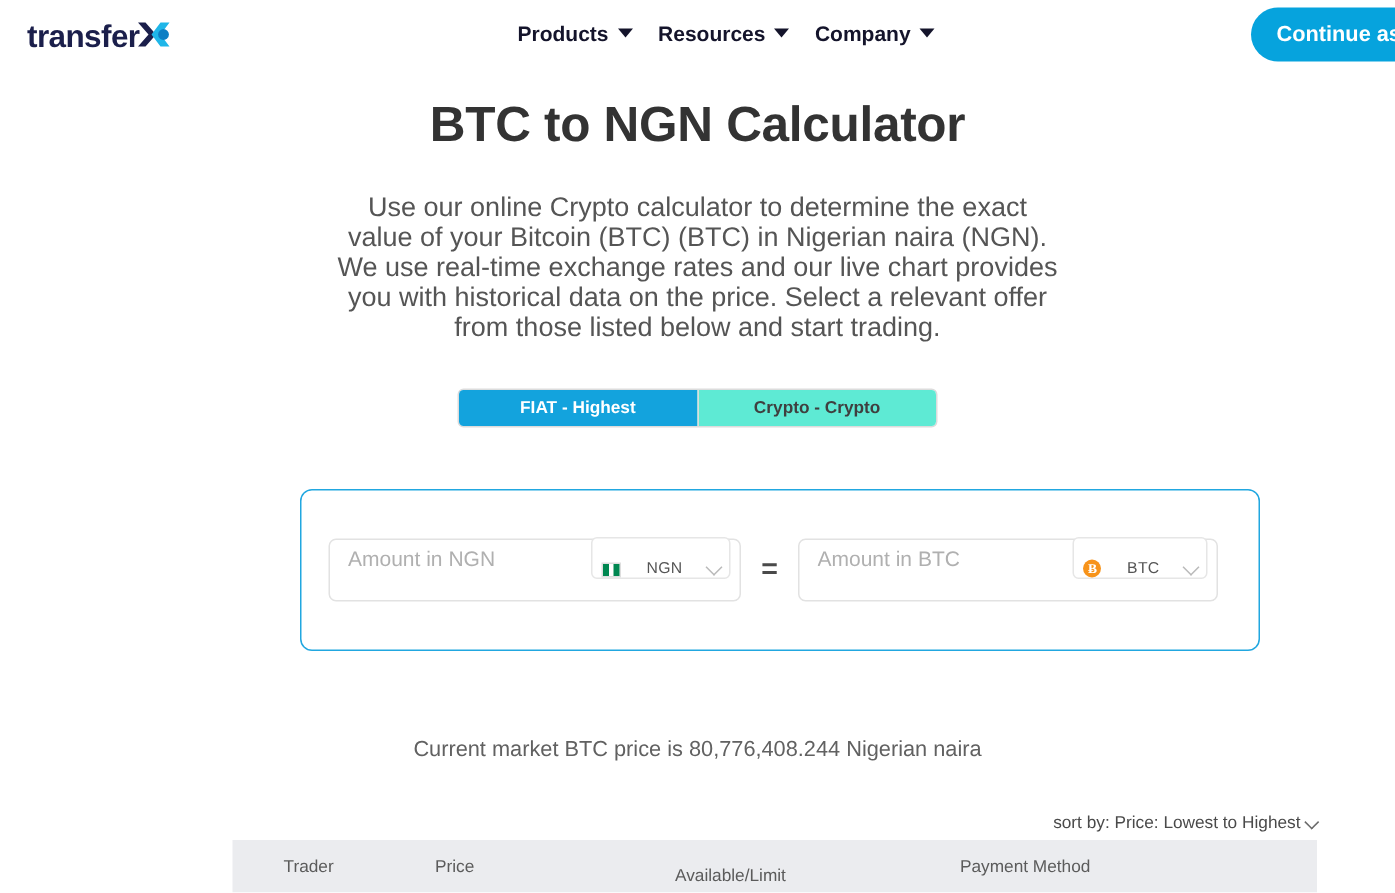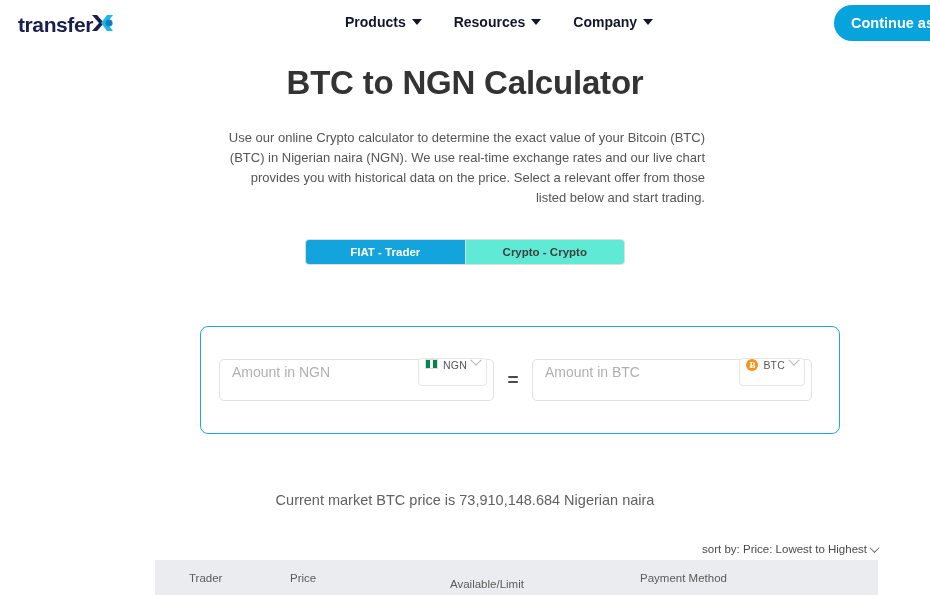--- a/index.html
+++ b/index.html
@@ -46,21 +46,21 @@
     height: 22px;
     margin-left: -3px;
   }
   .logo-mark svg { display: block; }
 
   .nav {
     position: absolute;
     left: 345px;
     top: 14px;
     display: flex;
-    gap: 32px;
+    gap: 17px;
     align-items: center;
   }
   .nav-item {
     display: flex;
     align-items: center;
     gap: 6px;
     font-size: 14px;
     font-weight: bold;
     color: #14142b;
     cursor: pointer;
@@ -100,22 +100,22 @@
     font-size: 33px;
     font-weight: bold;
     color: #333333;
     margin-top: 14px;
     letter-spacing: -0.2px;
   }
 
   .page-desc {
     width: 480px;
     margin: 26px auto 0 auto;
-    text-align: right;
-    font-size: 13px;
+    text-align: center;
+    font-size: 18px;
     line-height: 20px;
     color: #555555;
   }
 
   
   .tabs {
     width: 320px;
     margin: 31px auto 0 auto;
     height: 26px;
     display: flex;
@@ -184,22 +184,22 @@
     background: transparent;
     min-width: 0;
   }
   .amount-input::placeholder { color: #b0b0b0; }
 
   .currency-select {
     height: 28px;
     border: 1px solid #e6e6e6;
     border-radius: 4px;
     display: flex;
-    align-items: flex-start;
-    gap: 5px;
+    align-items: flex-end;
+    gap: 17px;
     padding: 0 6px;
     background: #ffffff;
     cursor: pointer;
     white-space: nowrap;
   }
   .currency-code {
     font-size: 10.5px;
     color: #555555;
     letter-spacing: 0.2px;
   }
@@ -329,21 +329,21 @@
     </div>
   </div>
 
   <button class="continue-btn">Continue as</button>
 </div>
 
 <h1 class="page-title">BTC to NGN Calculator</h1>
 <p class="page-desc">Use our online Crypto calculator to determine the exact value of your Bitcoin (BTC) (BTC) in Nigerian naira (NGN). We use real-time exchange rates and our live chart provides you with historical data on the price. Select a relevant offer from those listed below and start trading.</p>
 
 <div class="tabs">
-  <button class="tab active">FIAT - Trader</button>
+  <button class="tab active">FIAT - Highest</button>
   <button class="tab">Crypto - Crypto</button>
 </div>
 
 <div class="calc-card">
   <div class="calc-row">
 
     <div class="amount-field left">
       <input class="amount-input" placeholder="Amount in NGN" style="">
       <div class="currency-select">
         <span class="flag-ng">
@@ -363,21 +363,21 @@
       <div class="currency-select">
         <span class="btc-icon">Ƀ</span>
         <span class="currency-code">BTC</span>
         <span class="chev"></span>
       </div>
     </div>
 
   </div>
 </div>
 
-<div class="market-price">Current market BTC price is 73,910,148.684 Nigerian naira</div>
+<div class="market-price">Current market BTC price is 80,776,408.244 Nigerian naira</div>
 
 <div class="sort-bar">
   <span>sort by: Price: Lowest to Highest</span>
   <span class="sort-chev"></span>
 </div>
 
 <div class="offers-table">
   <div class="th trader">Trader</div>
   <div class="th price">Price</div>
   <div class="th avail">Available/Limit</div>

